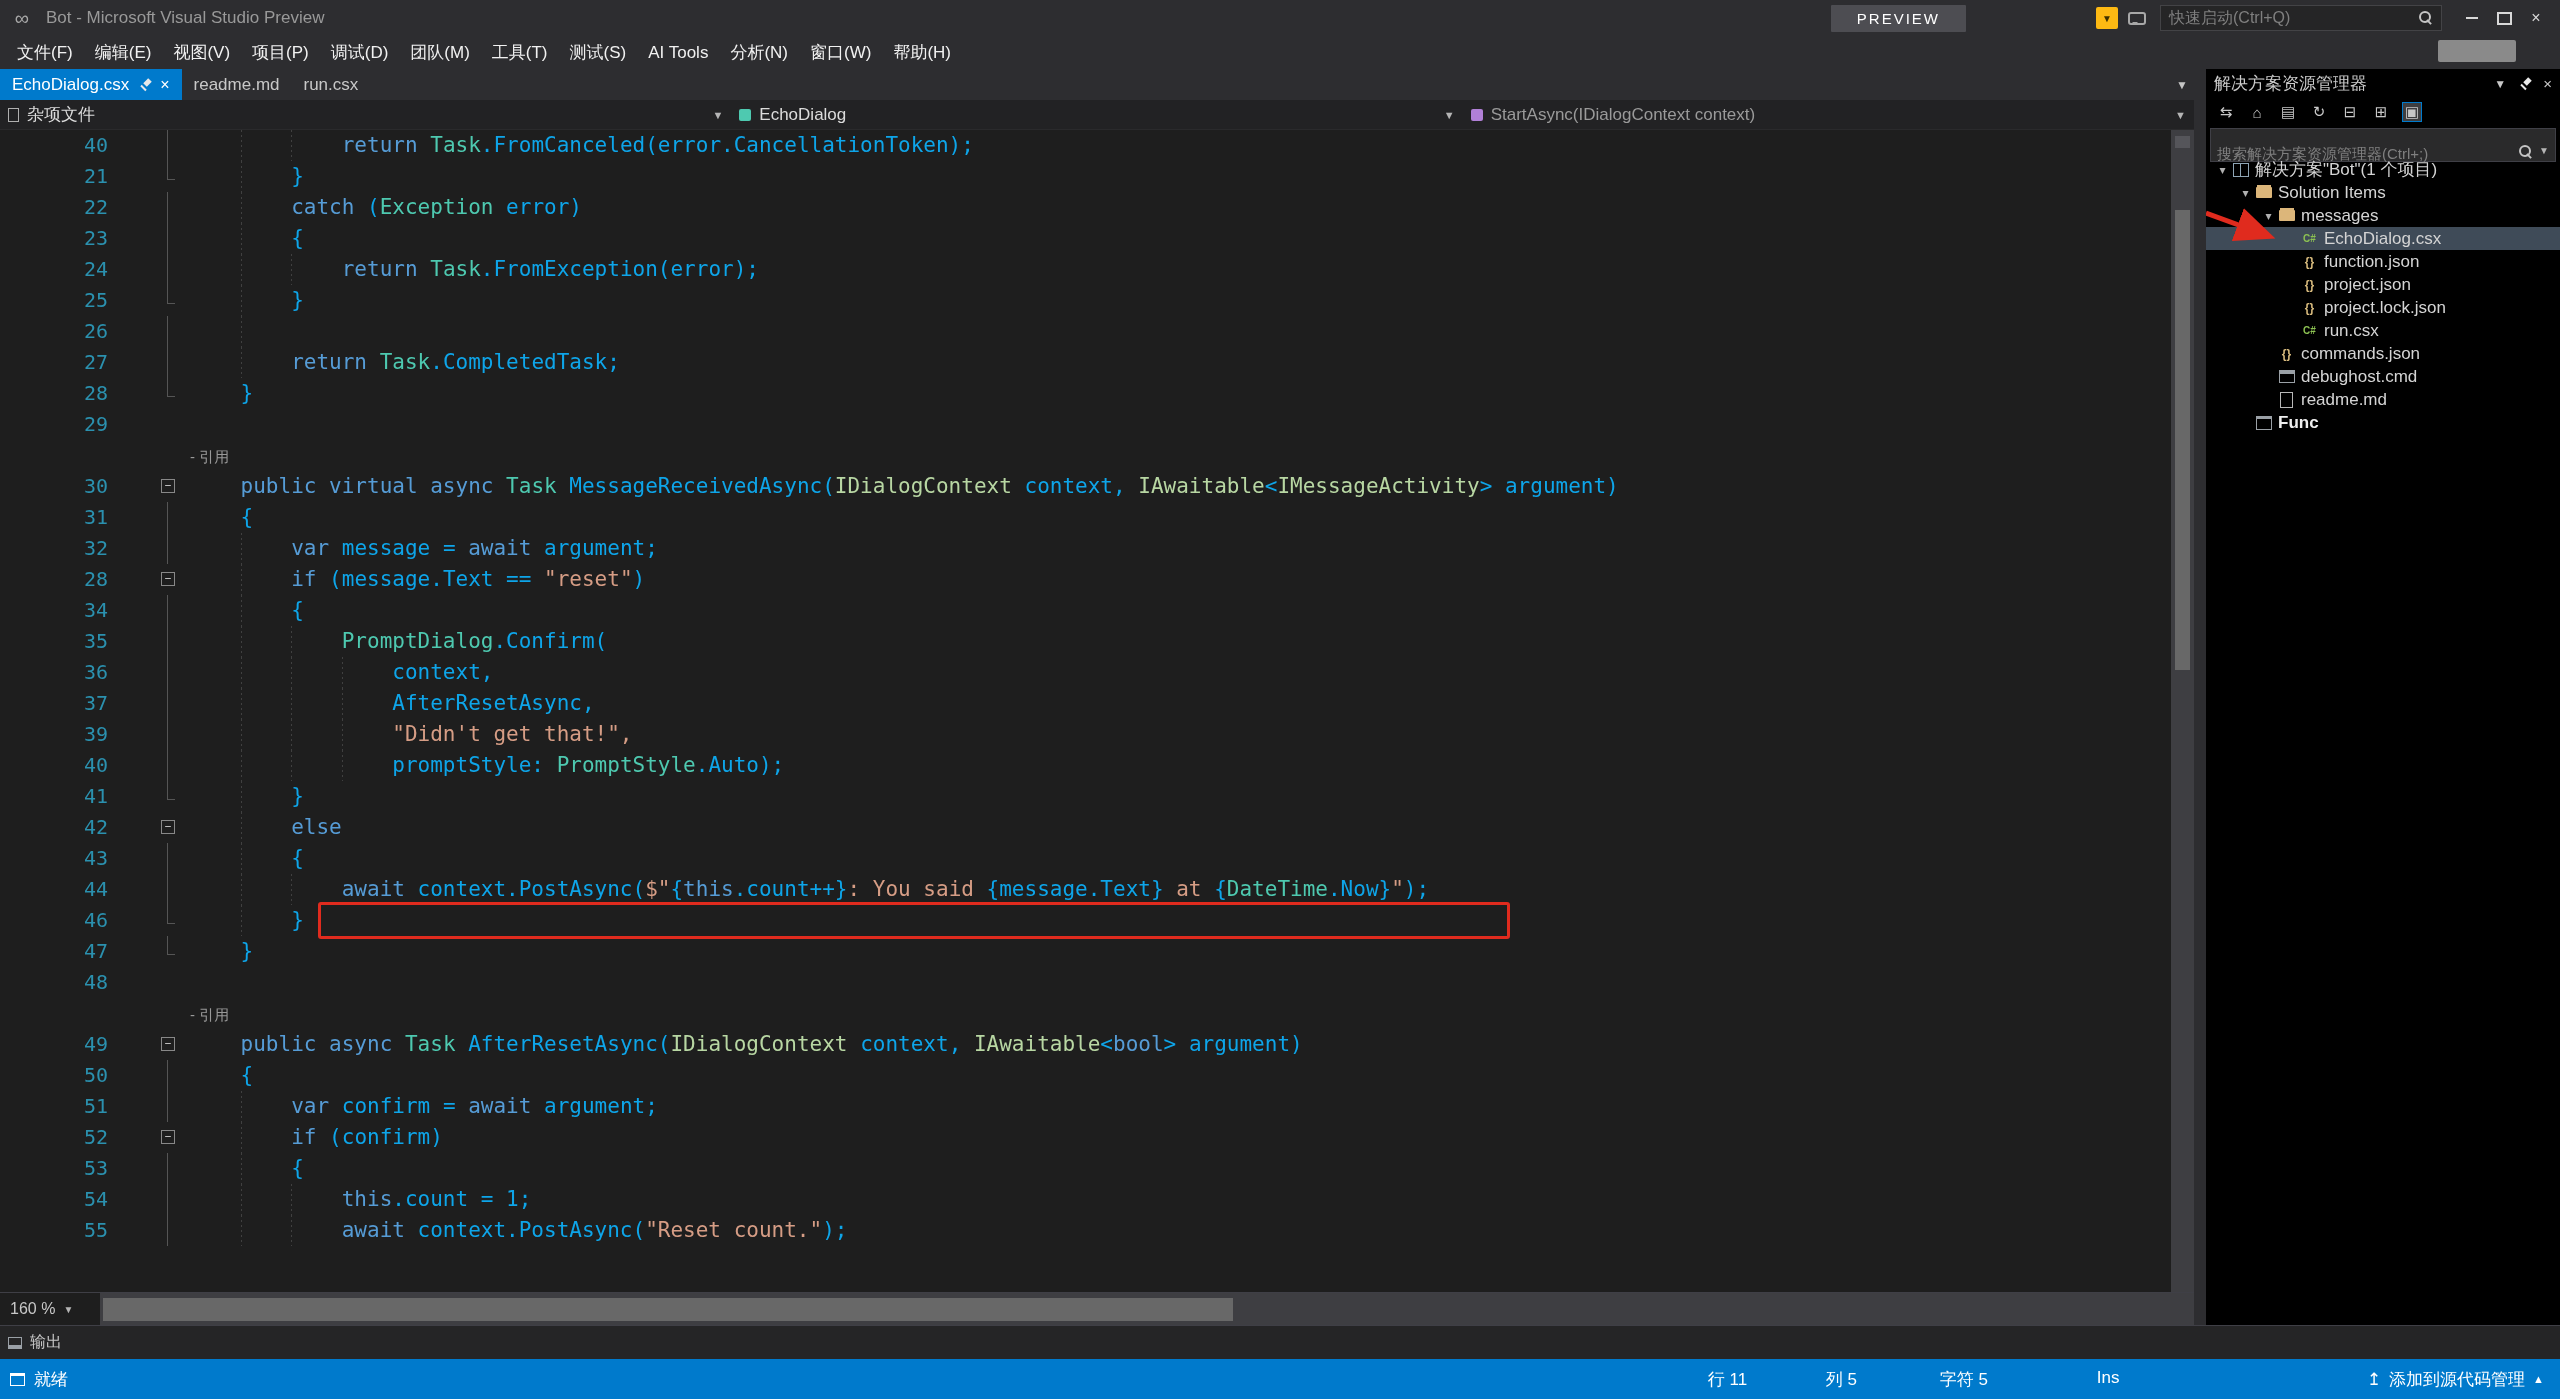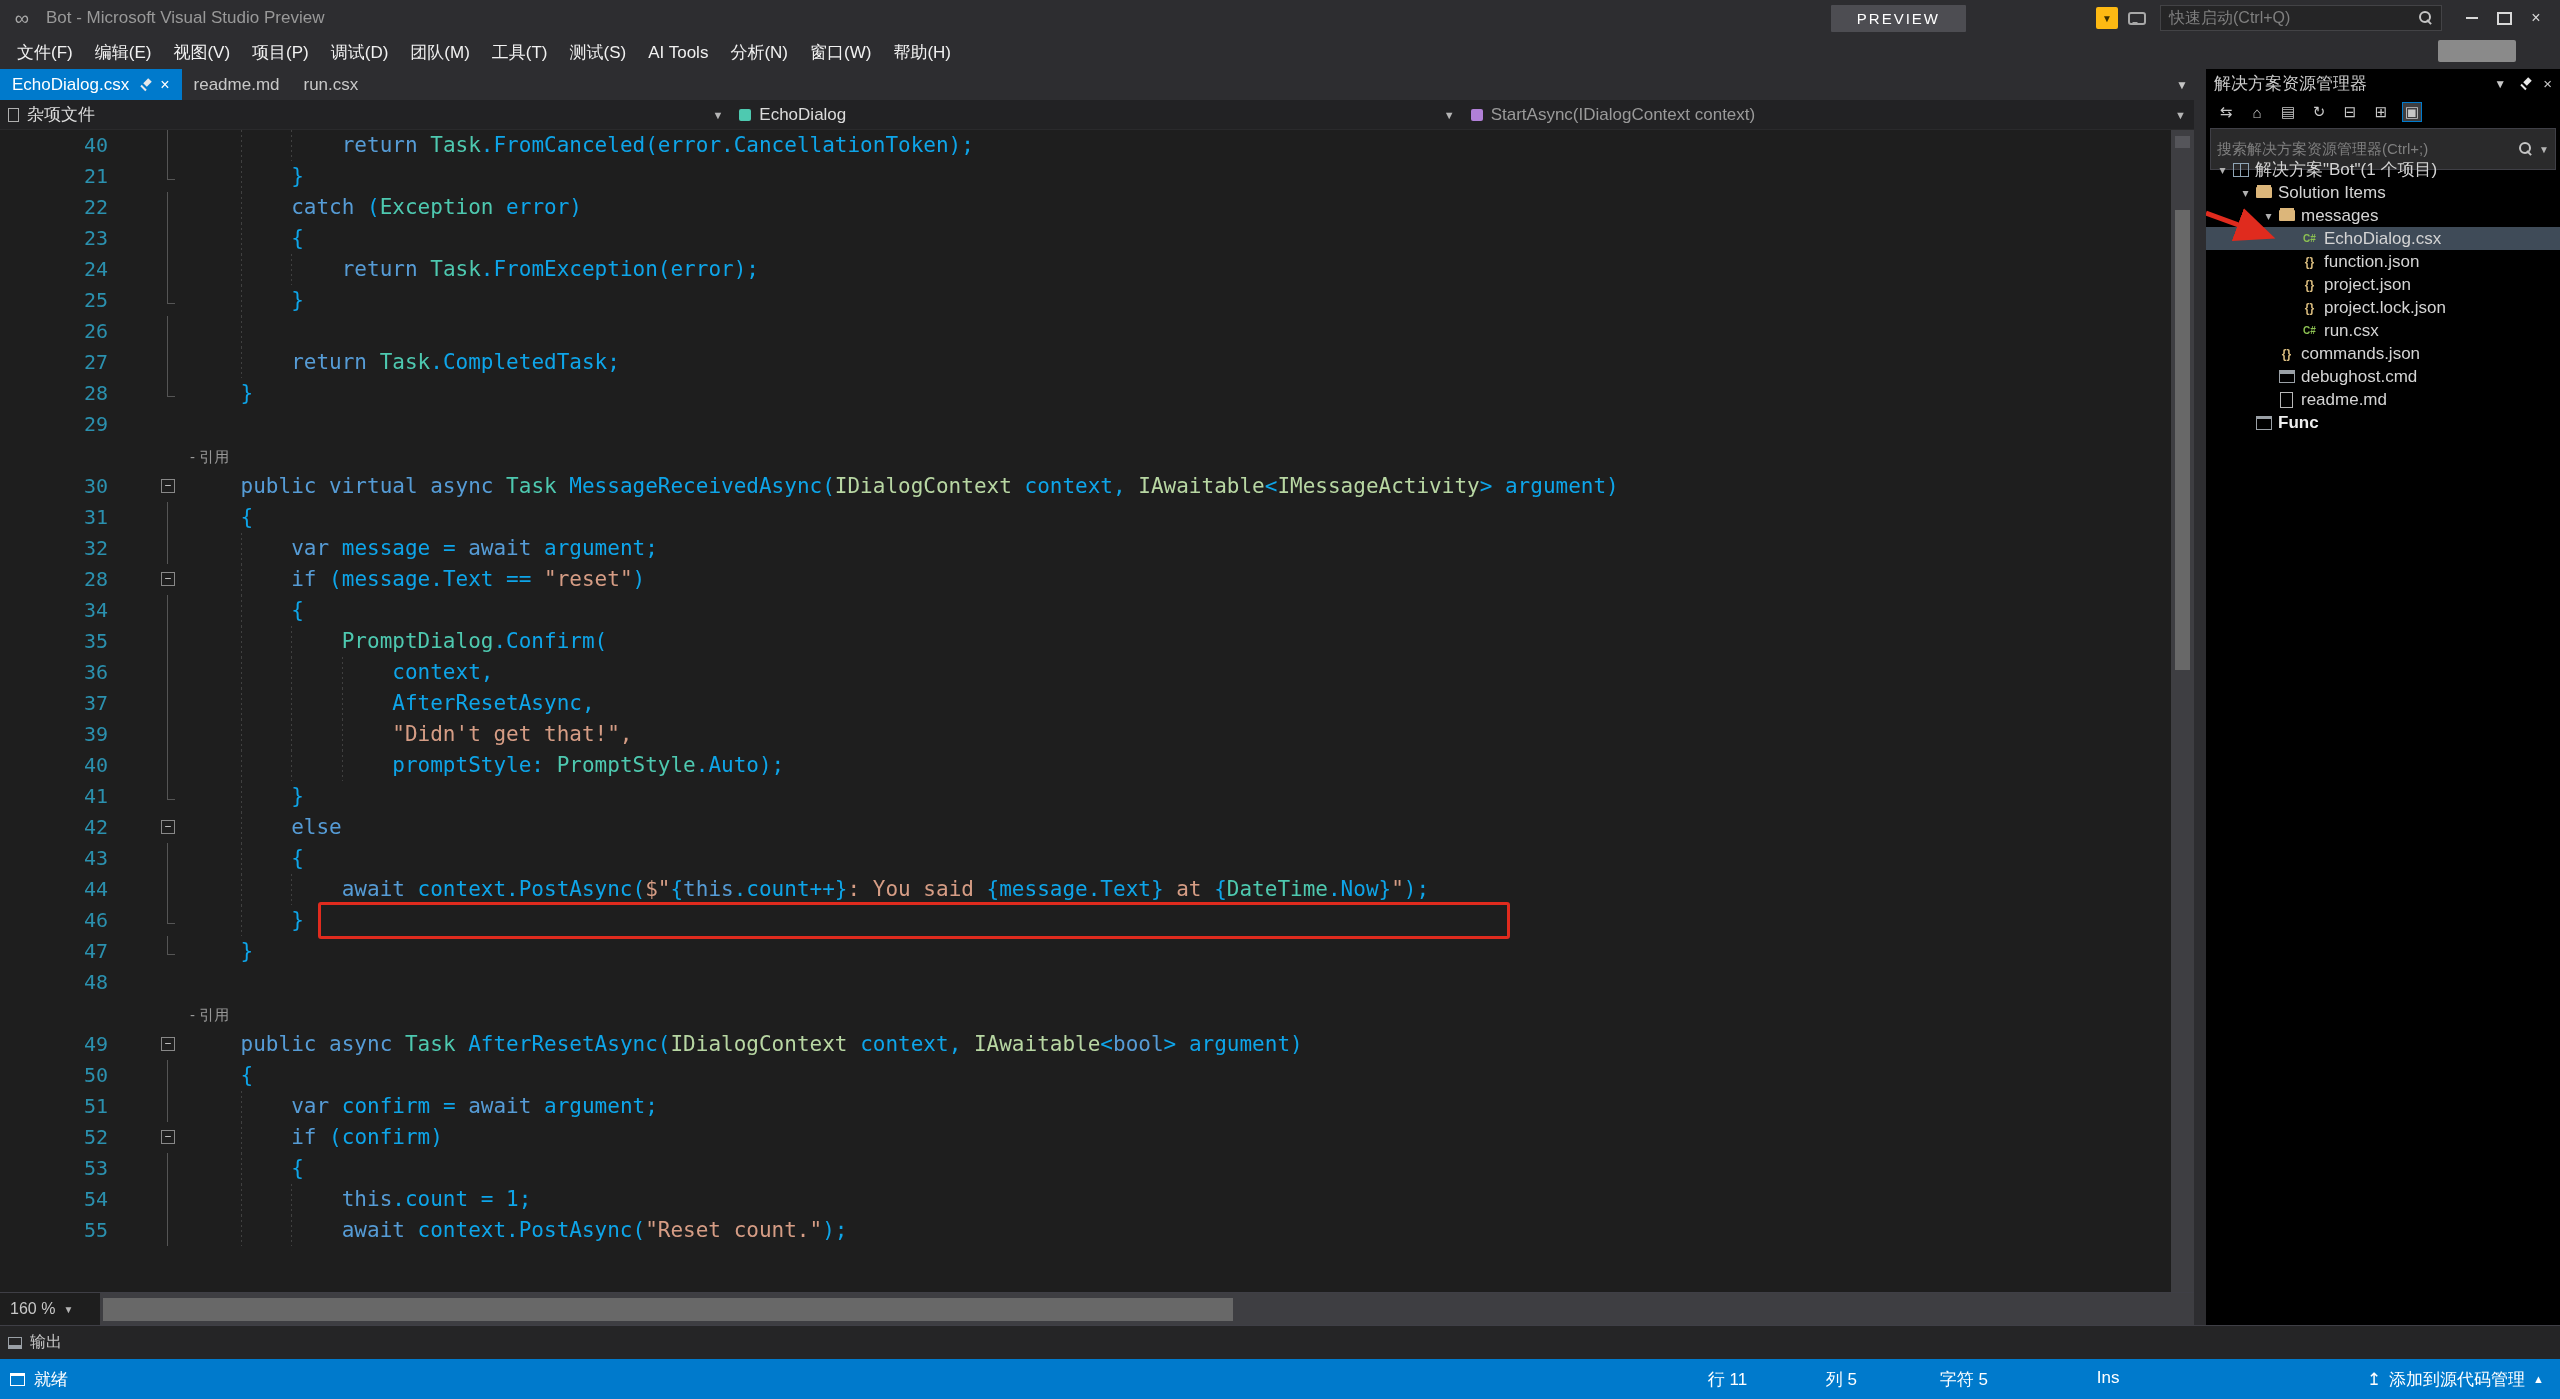--- a/index.html
+++ b/index.html
@@ -81,21 +81,21 @@
   .hscroll{flex:1;background:#3e3e42;position:relative}
   .hthumb{position:absolute;left:3px;top:5px;height:23px;width:1130px;background:#686868}
 
   
   .se-header{height:29px;display:flex;align-items:center;padding:0 8px;font-size:17px;color:#cccccc}
   .se-header .hdr-icons{margin-left:auto;display:flex;align-items:center;gap:12px;color:#c8c8c8;font-size:12px}
   .se-toolbar{height:28px;display:flex;align-items:center;gap:11px;padding:0 10px;color:#c8c8c8;font-size:15px}
   .se-tool{width:20px;height:20px;display:flex;align-items:center;justify-content:center}
   .se-tool.active{border:1px solid #007acc;background:#3e3e40}
   .se-search{height:30px;padding:2px 4px}
-  .se-search-box{height:42px;background:#2a2a2b;border:1px solid #3f3f46;display:flex;align-items:center;padding:9px 6px;font-size:15px;color:#7f7f7f}
+  .se-search-box{height:25px;background:#2a2a2b;border:1px solid #3f3f46;display:flex;align-items:flex-start;padding:16px 6px;font-size:15px;color:#7f7f7f}
   .se-search-box .chev{font-size:10px;color:#b5b5b5;margin-left:6px}
   .se-tree{flex:1;position:relative;padding-top:2px}
   .titem{height:23px;display:flex;align-items:center;font-size:17px;color:#d4d4d4}
   .titem.selected{background:#3f4b58}
   .titem.bold .tlabel{font-weight:bold;color:#eeeeee}
   .tw{width:17px;display:inline-block;color:#b0b0b0;font-size:12px;text-align:center;flex:0 0 17px}
   .ic{width:19px;height:16px;display:inline-flex;align-items:center;justify-content:center;margin-right:5px;flex:0 0 19px;font-size:10px;font-weight:bold}
   .i-folder{position:relative}
   .i-folder::before{content:'';width:16px;height:11px;background:#dcb67a;border-radius:1px;box-shadow:0 -3px 0 -1px #dcb67a}
   .i-cs{color:#8cc152}

